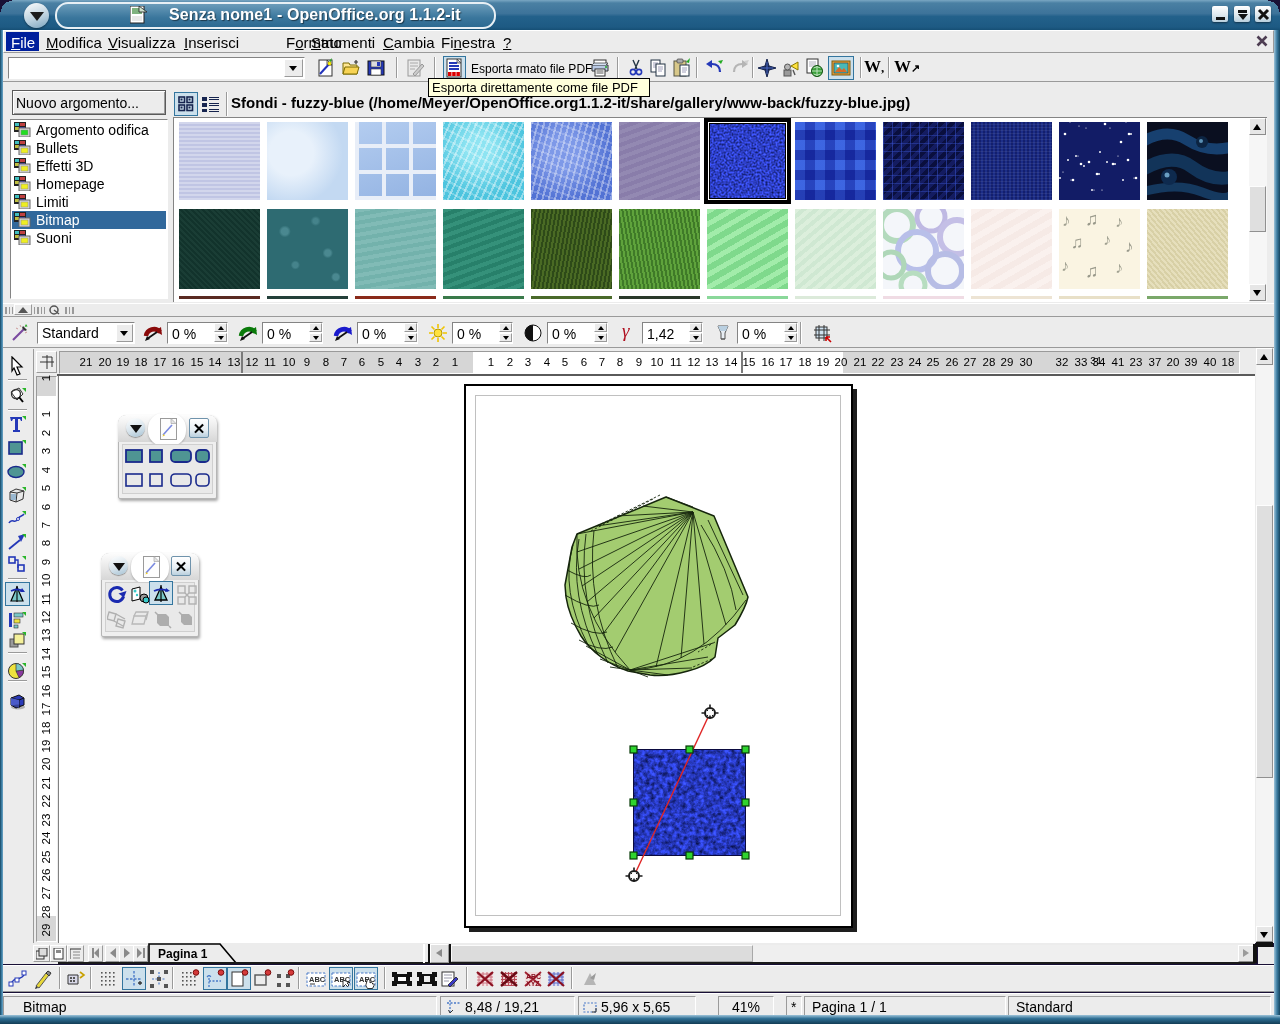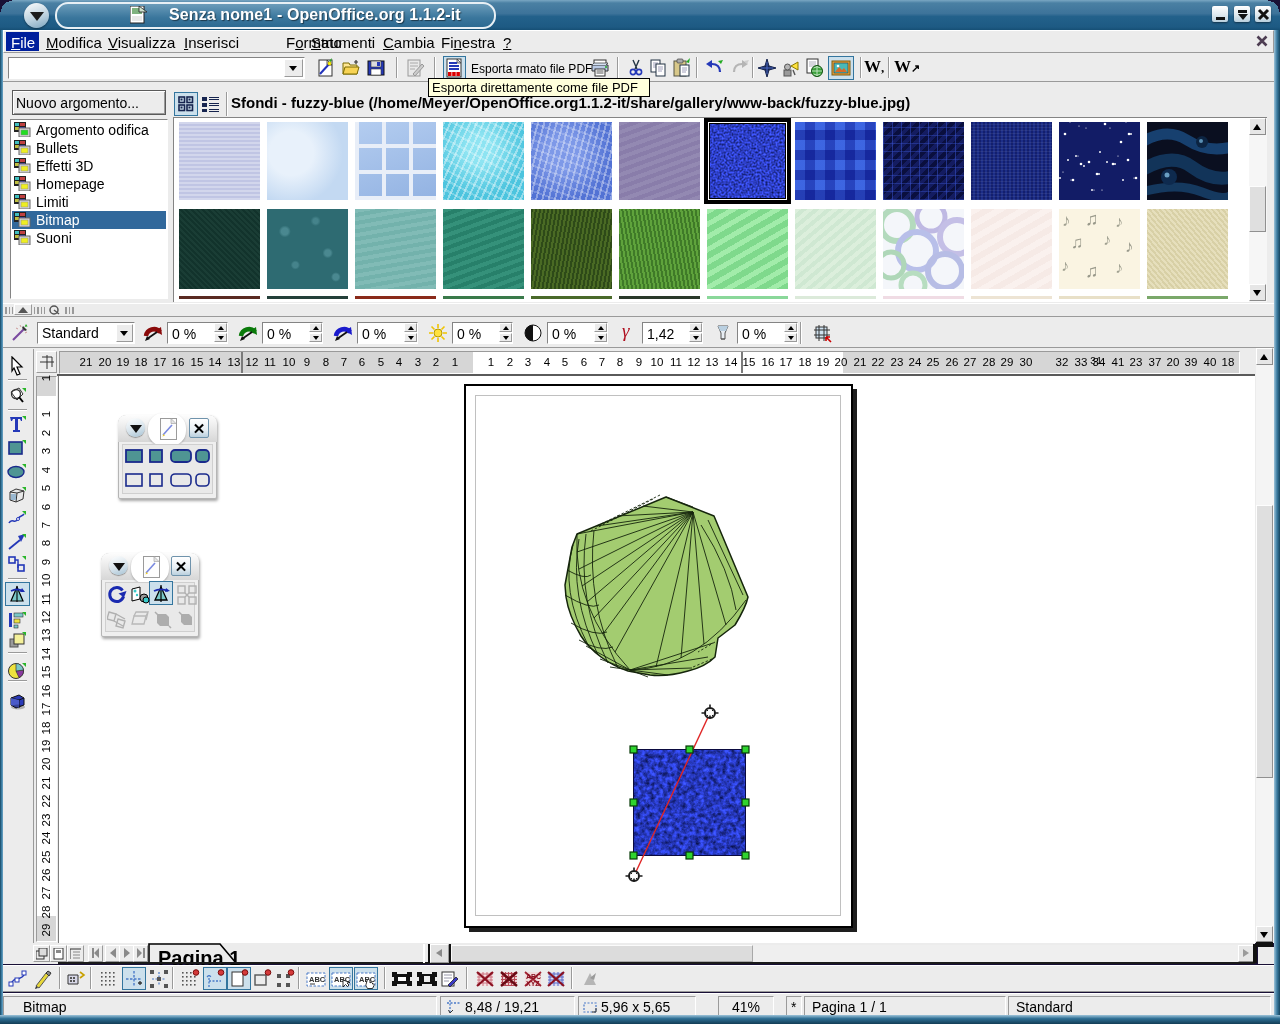--- a/index.html
+++ b/index.html
@@ -926,21 +926,21 @@
         <path d="M3 2 L9 7 L3 12 Z" fill="#8a8a8a"></path>
       </svg>
 <div class="abs raised" style="left:133px;top:945px;width:15px;height:17px;background:#ececec;"></div>
 <svg class="abs" style="left:135px;top:946px" width="12" height="14">
         <path d="M2 2 L7 7 L2 12 Z M8 2 h2 v10 h-2 z" fill="#8a8a8a"></path>
       </svg>
 <svg class="abs" style="left:148px;top:943px" width="90" height="21">
         <path d="M1 1 L72 1 L88 20 L1 20 Z" fill="#ececec" stroke="#000" stroke-width="1.6"></path>
         <path d="M1 20 L88 20" stroke="#ececec" stroke-width="2"></path>
       </svg>
-<div class="txt" style="left:158px;top:947px;font-size:20px;font-weight:bold;">Pagina 1</div>
+<div class="txt" style="left:158px;top:947px;font-size:12px;font-weight:bold;">Pagina 1</div>
 <div class="abs" style="left:58px;top:962px;width:1197px;height:2px;background:#1a1a1a;"></div>
 <div class="abs" style="left:423px;top:944px;width:2px;height:19px;background:#fff;"></div>
 <div class="abs" style="left:428px;top:944px;width:2px;height:19px;background:#111;"></div>
 <div class="abs" style="left:430px;top:944px;width:19px;height:19px;background:#e2e2e2;border:1px solid #fff;border-right-color:#9a9a9a;border-bottom-color:#9a9a9a;"></div>
 <div class="tri" style="left:436px;top:949px;border-top:4.5px solid transparent;border-bottom:4.5px solid transparent;border-right:6px solid #8a8a8a;"></div>
 <div class="abs" style="left:449px;top:944px;width:2px;height:19px;background:#111;"></div>
 <div class="abs" style="left:451px;top:945px;width:787px;height:17px;background:#efefef;"></div>
 <div class="abs" style="left:451px;top:945px;width:302px;height:17px;background:#dcdcdc;border-top:1px solid #fbfbfb;border-left:1px solid #fbfbfb;border-right:1px solid #a8a8a8;border-bottom:1px solid #a8a8a8;"></div>
 <div class="abs sbbtn" style="left:1238px;top:945px;width:16px;height:17px;"></div>
 <div class="tri" style="left:1243px;top:949px;border-top:4.5px solid transparent;border-bottom:4.5px solid transparent;border-left:6px solid #9a9a9a;"></div>

